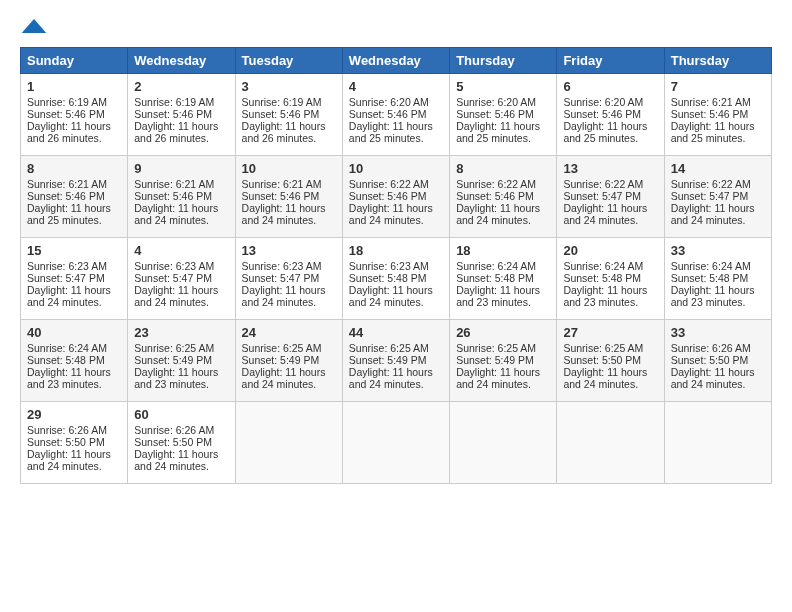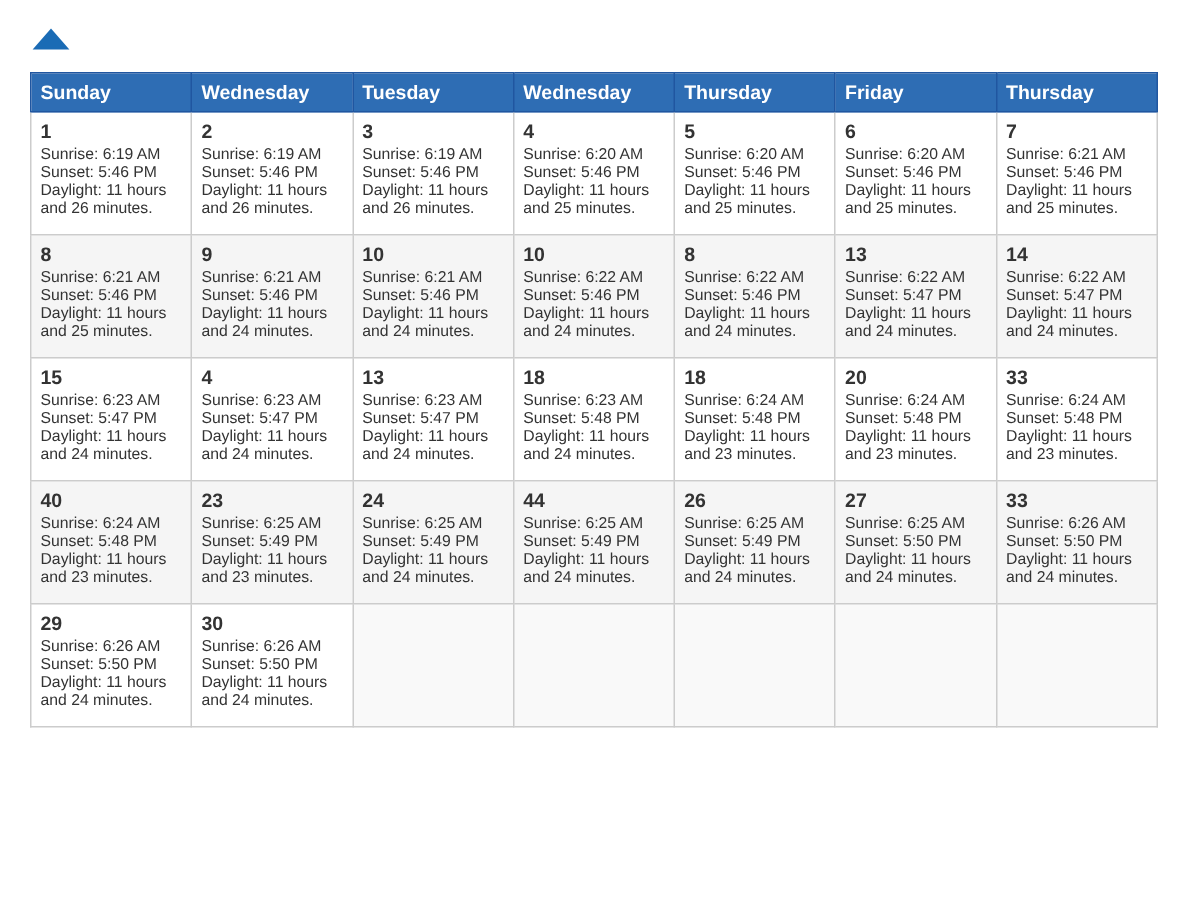--- a/index.html
+++ b/index.html
@@ -340,21 +340,21 @@
         </tr>
         <tr>
           <td>
             <span class="day-num">29</span>
             <div>Sunrise: 6:26 AM</div>
             <div>Sunset: 5:50 PM</div>
             <div>Daylight: 11 hours</div>
             <div>and 24 minutes.</div>
           </td>
           <td>
-            <span class="day-num">30</span>
+            <span class="day-num">60</span>
             <div>Sunrise: 6:26 AM</div>
             <div>Sunset: 5:50 PM</div>
             <div>Daylight: 11 hours</div>
             <div>and 24 minutes.</div>
           </td>
           <td class="empty-cell"></td>
           <td class="empty-cell"></td>
           <td class="empty-cell"></td>
           <td class="empty-cell"></td>
           <td class="empty-cell"></td>

